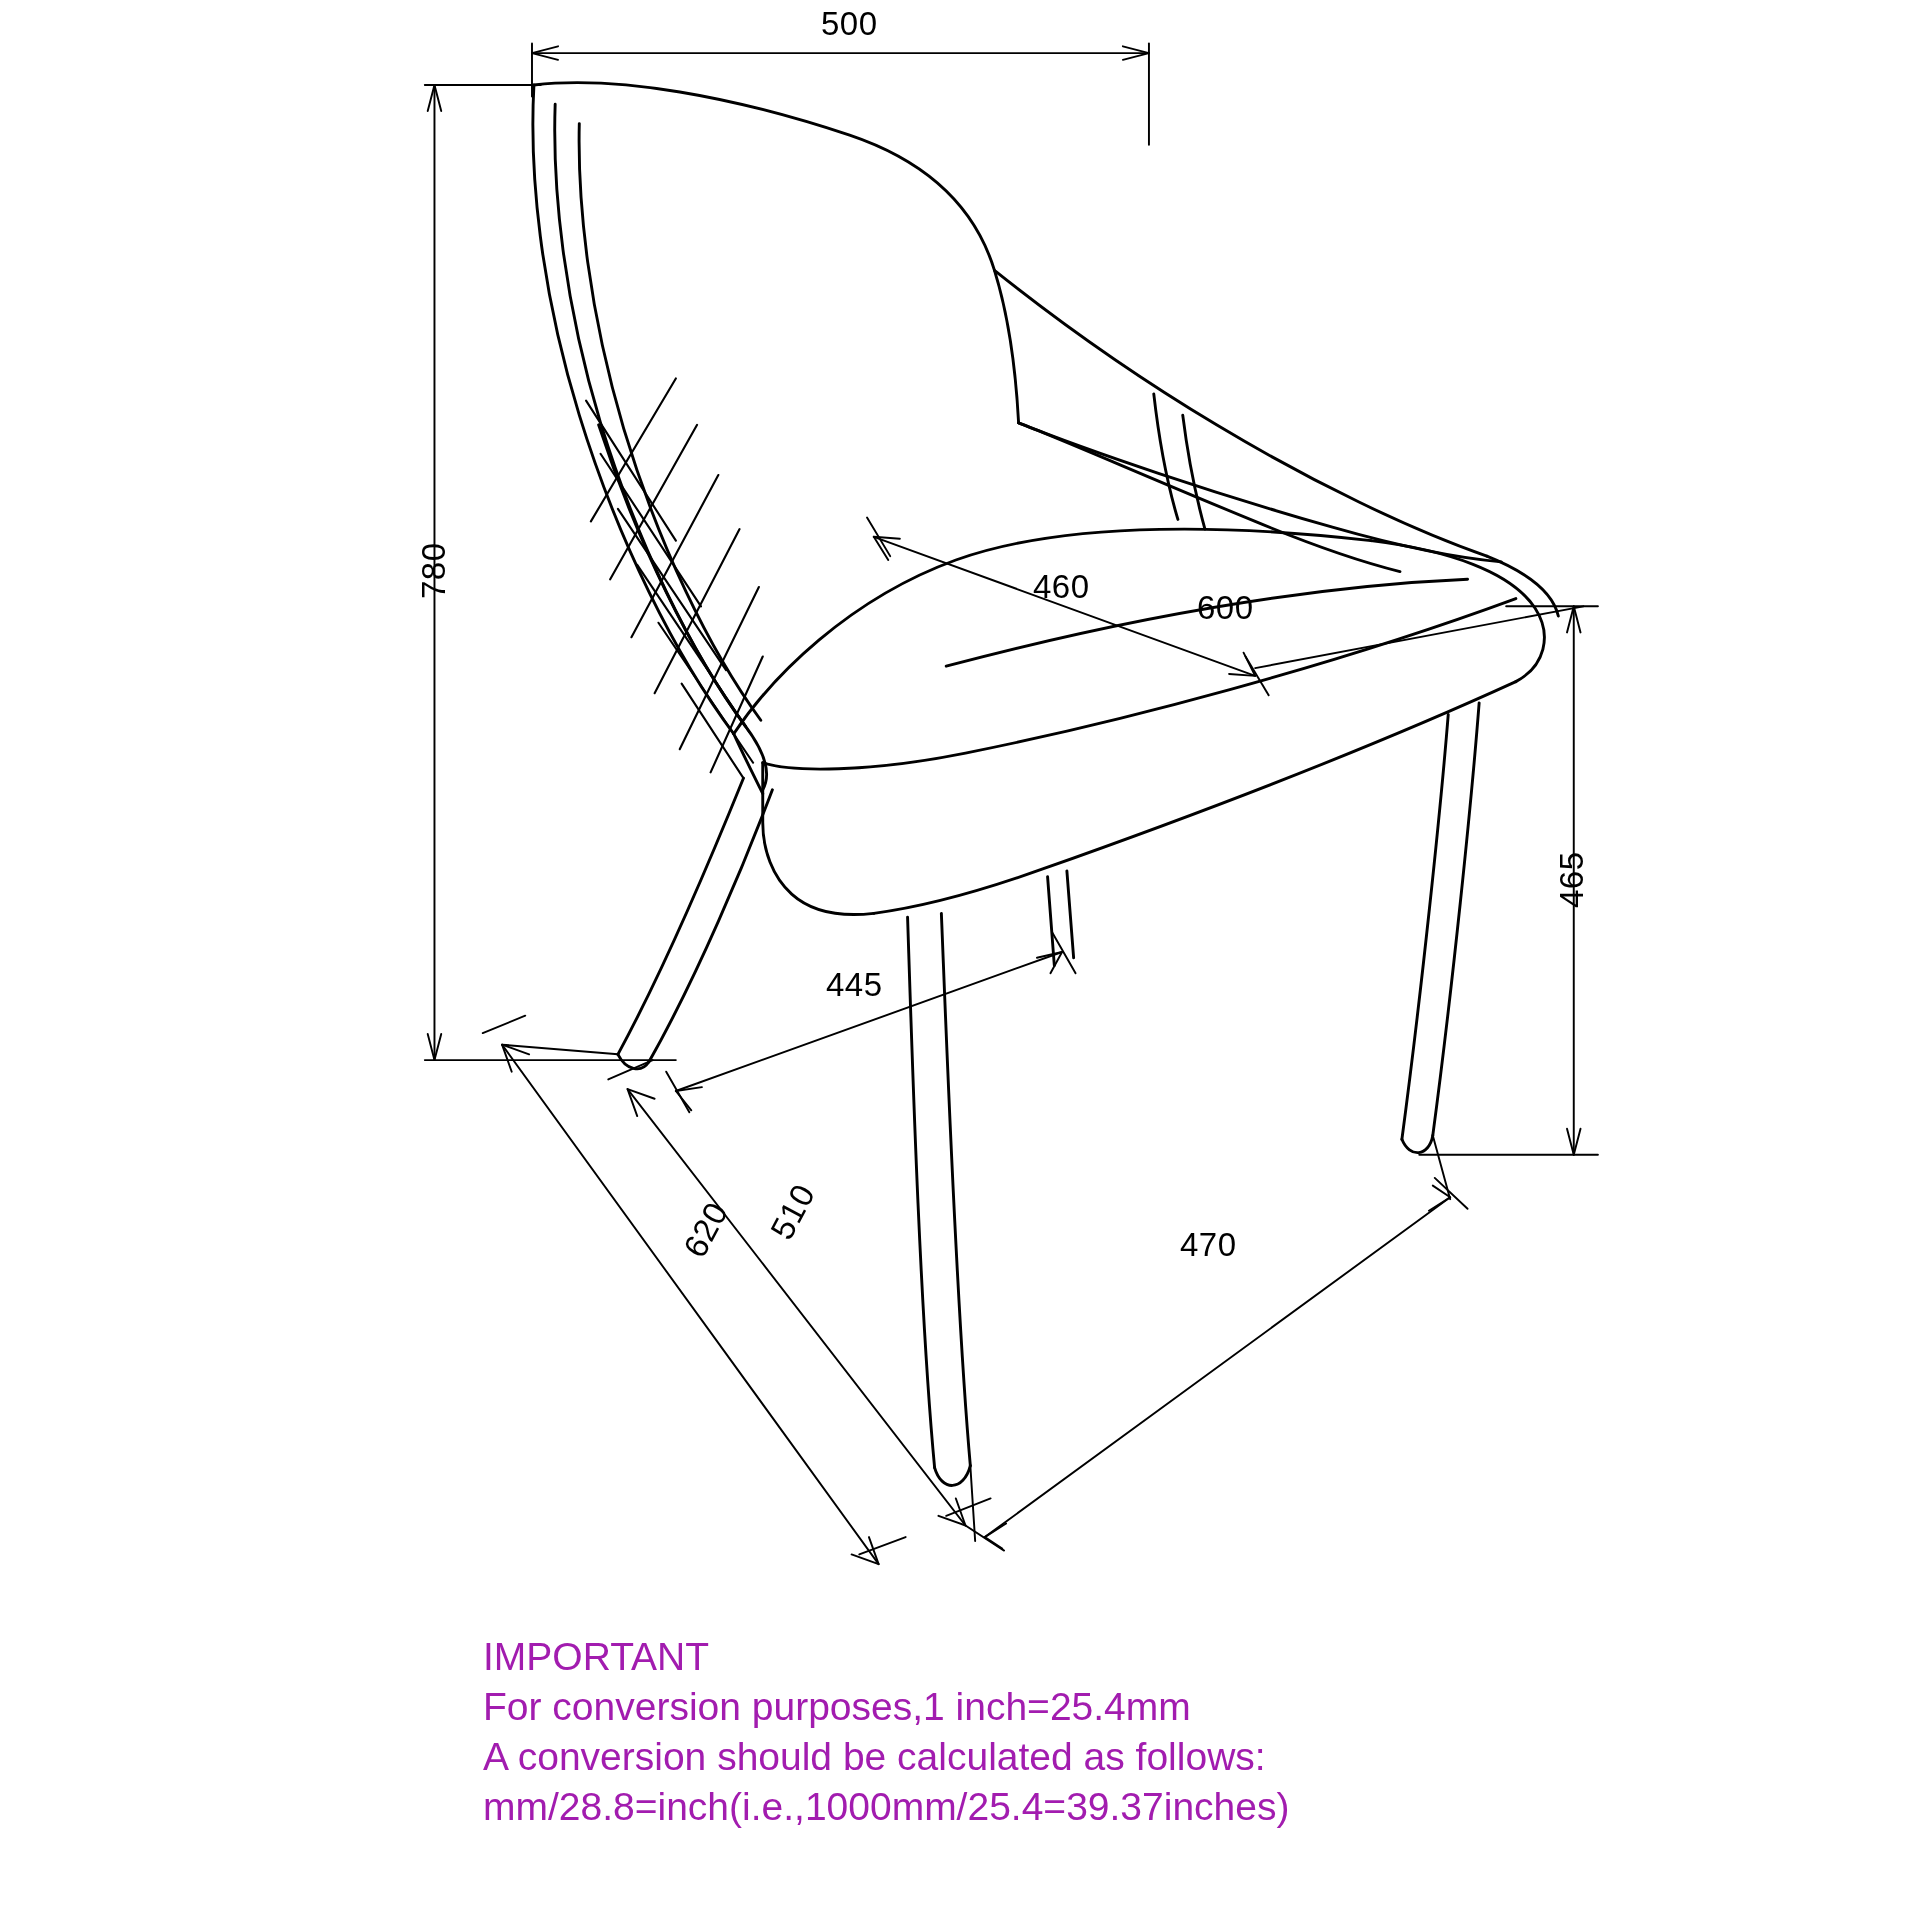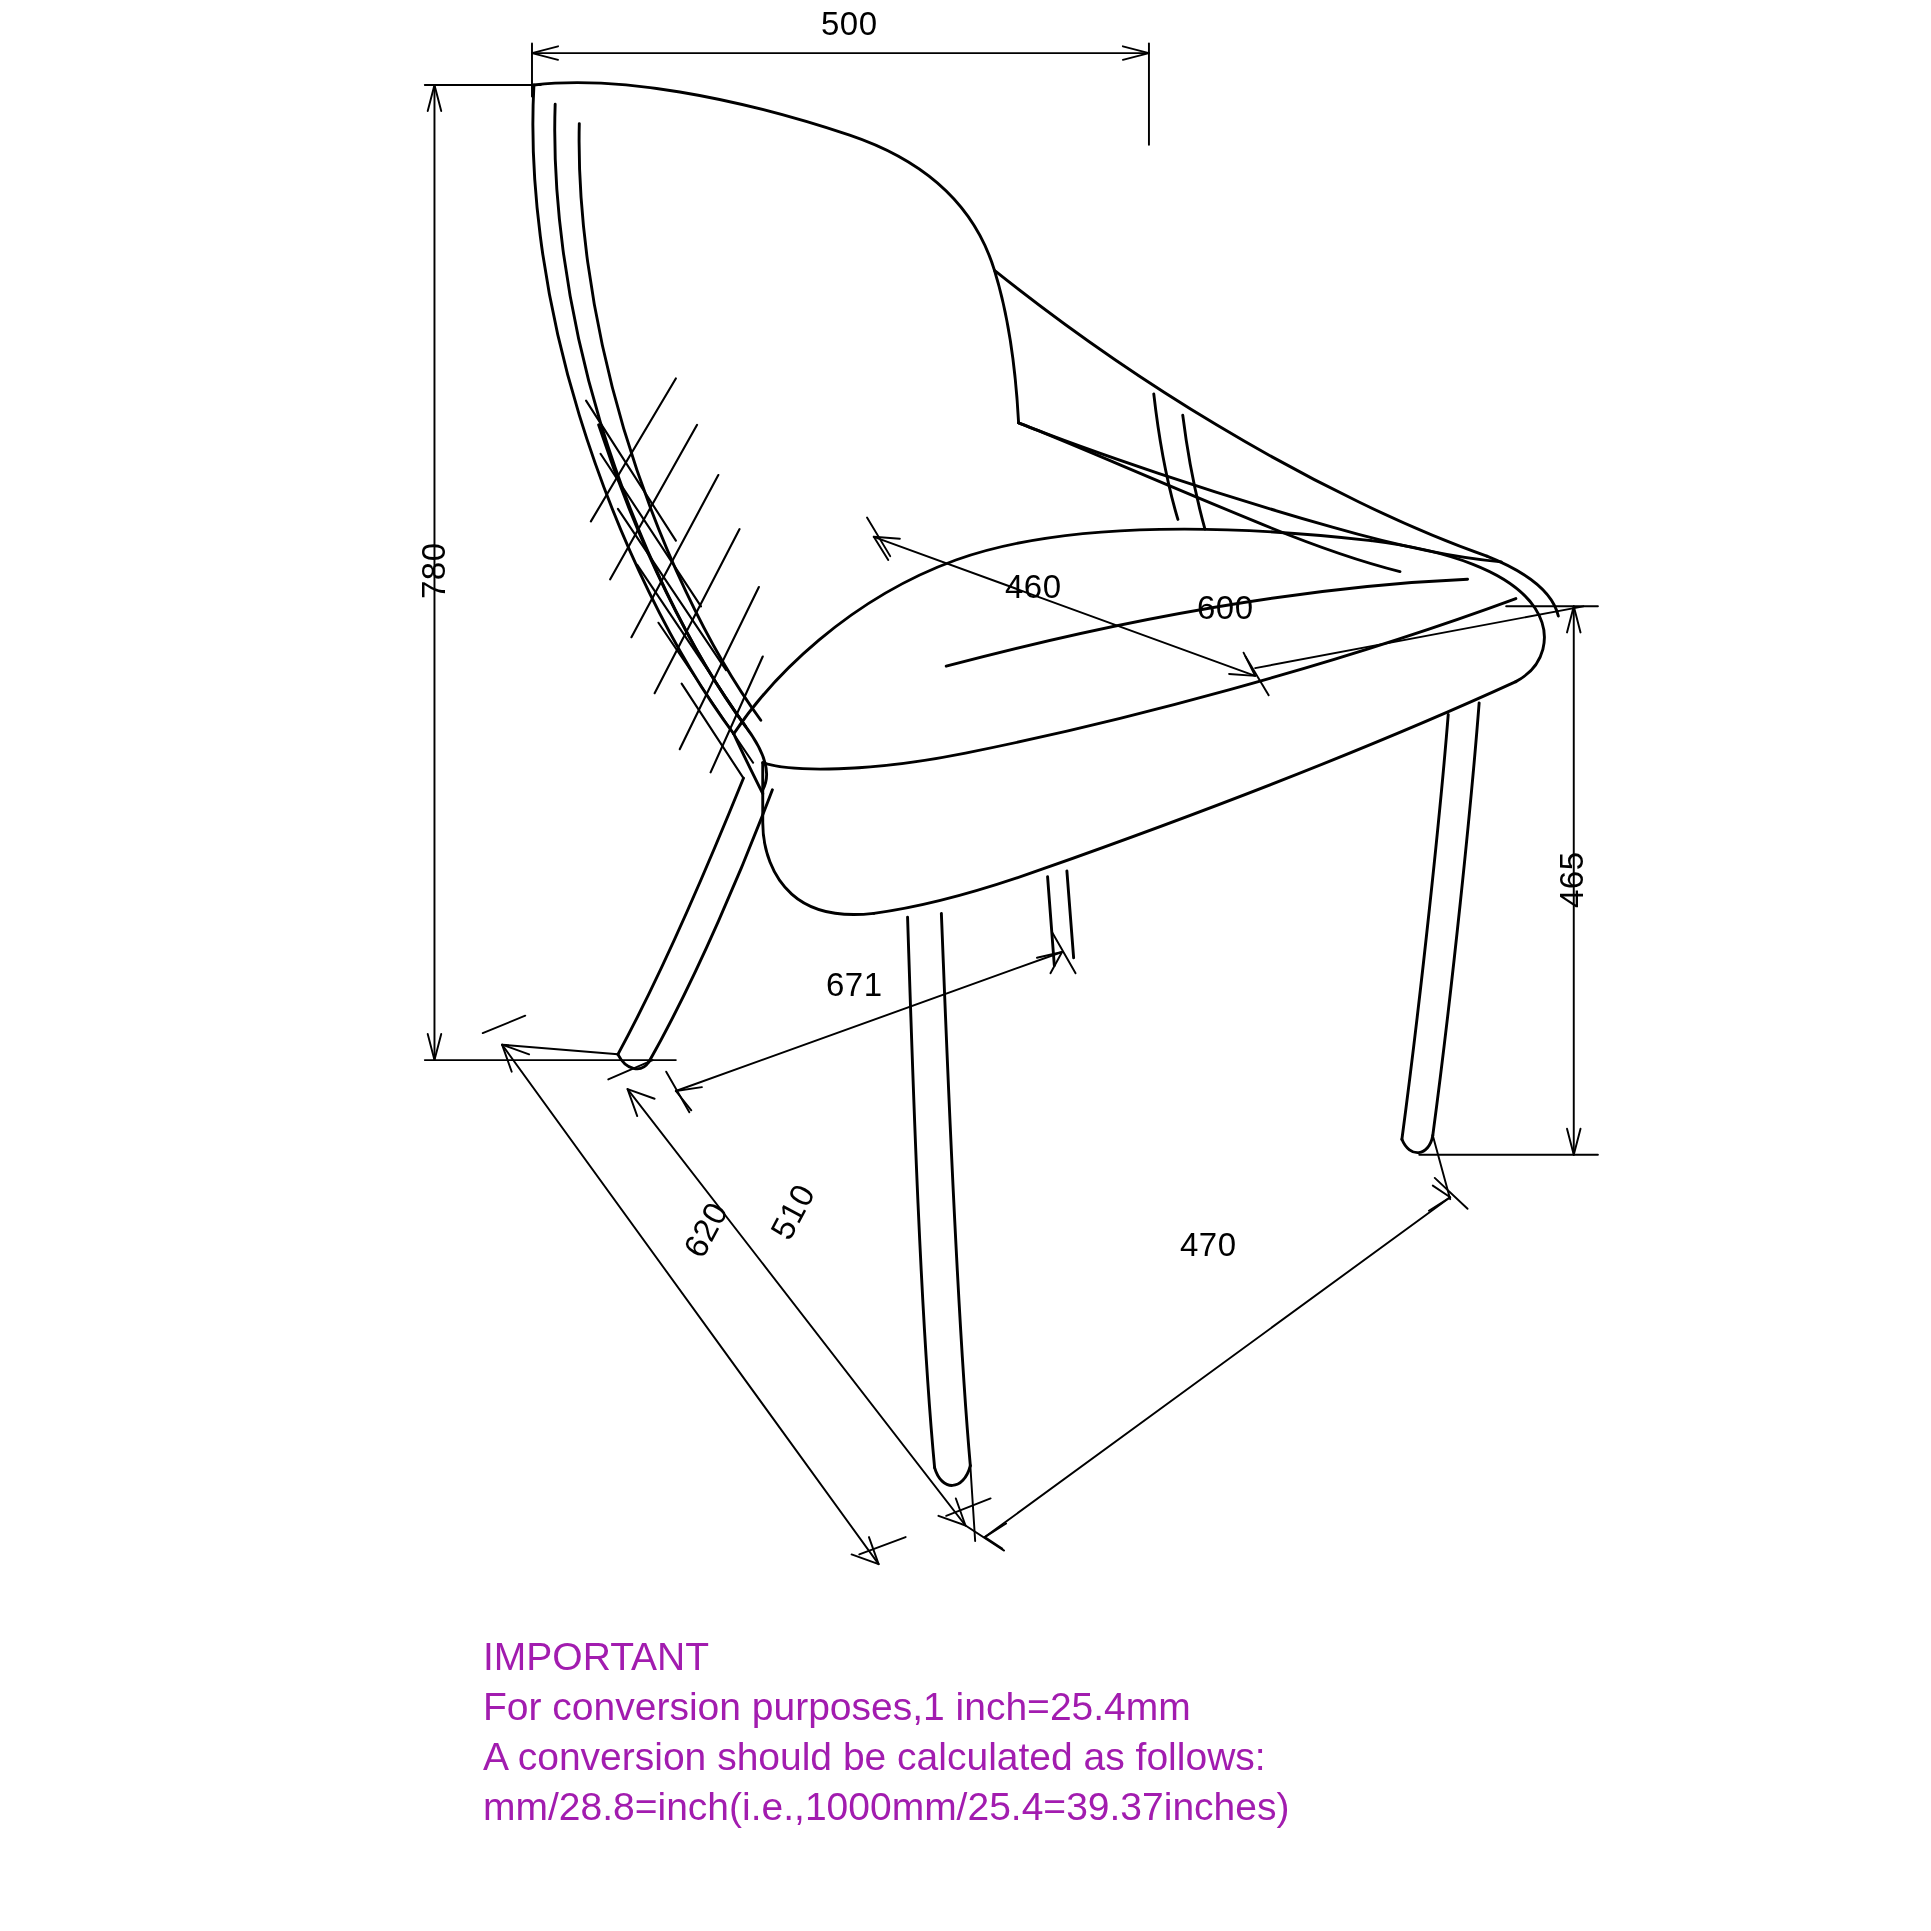--- a/index.html
+++ b/index.html
@@ -188,27 +188,27 @@
         <path d="M1005,1518 L1010,1596"></path>
         <path d="M1484,1176 L1502,1242"></path>
       </g>
     </g>
   </svg>
 
   <div class="dim-label" style="left:821px; top:4.8px;">500</div>
 
   <div class="dim-label rot90" style="left:415px; top:599px;">780</div>
 
-  <div class="dim-label" style="left:1005px; top:568px;">460</div>
+  <div class="dim-label" style="left:1033px; top:568px;">460</div>
 
   <div class="dim-label" style="left:1197px; top:589px;">600</div>
 
   <div class="dim-label rot90" style="left:1553px; top:908px;">465</div>
 
-  <div class="dim-label" style="left:826px; top:966px;">671</div>
+  <div class="dim-label" style="left:826px; top:966px;">445</div>
 
   <div class="dim-label rot-diag-left" style="left:676px; top:1246px;">620</div>
 
   <div class="dim-label rot-diag-left" style="left:763px; top:1228px;">510</div>
 
   <div class="dim-label" style="left:1180px; top:1226px;">470</div>
 
   <div id="notes">
     <span class="note-line">IMPORTANT</span>
     <span class="note-line">For conversion purposes,1 inch=25.4mm</span>

